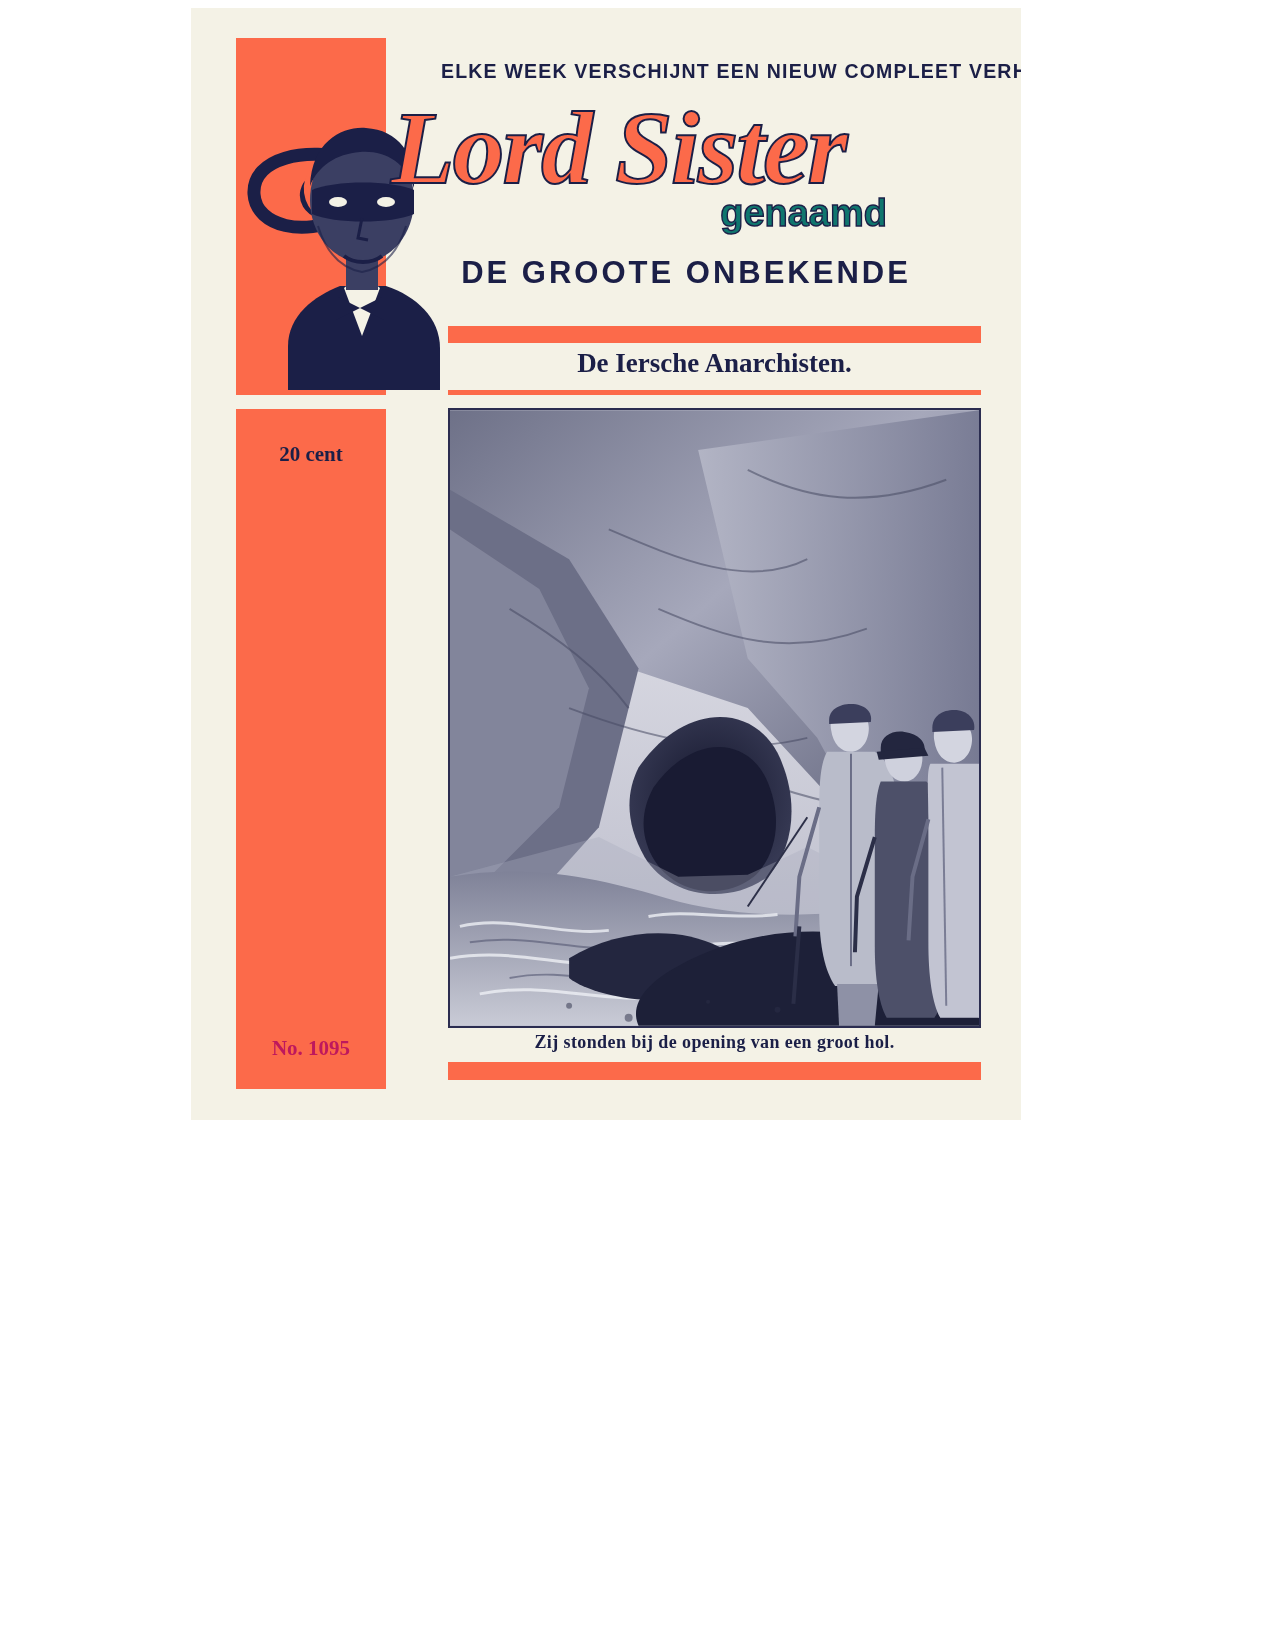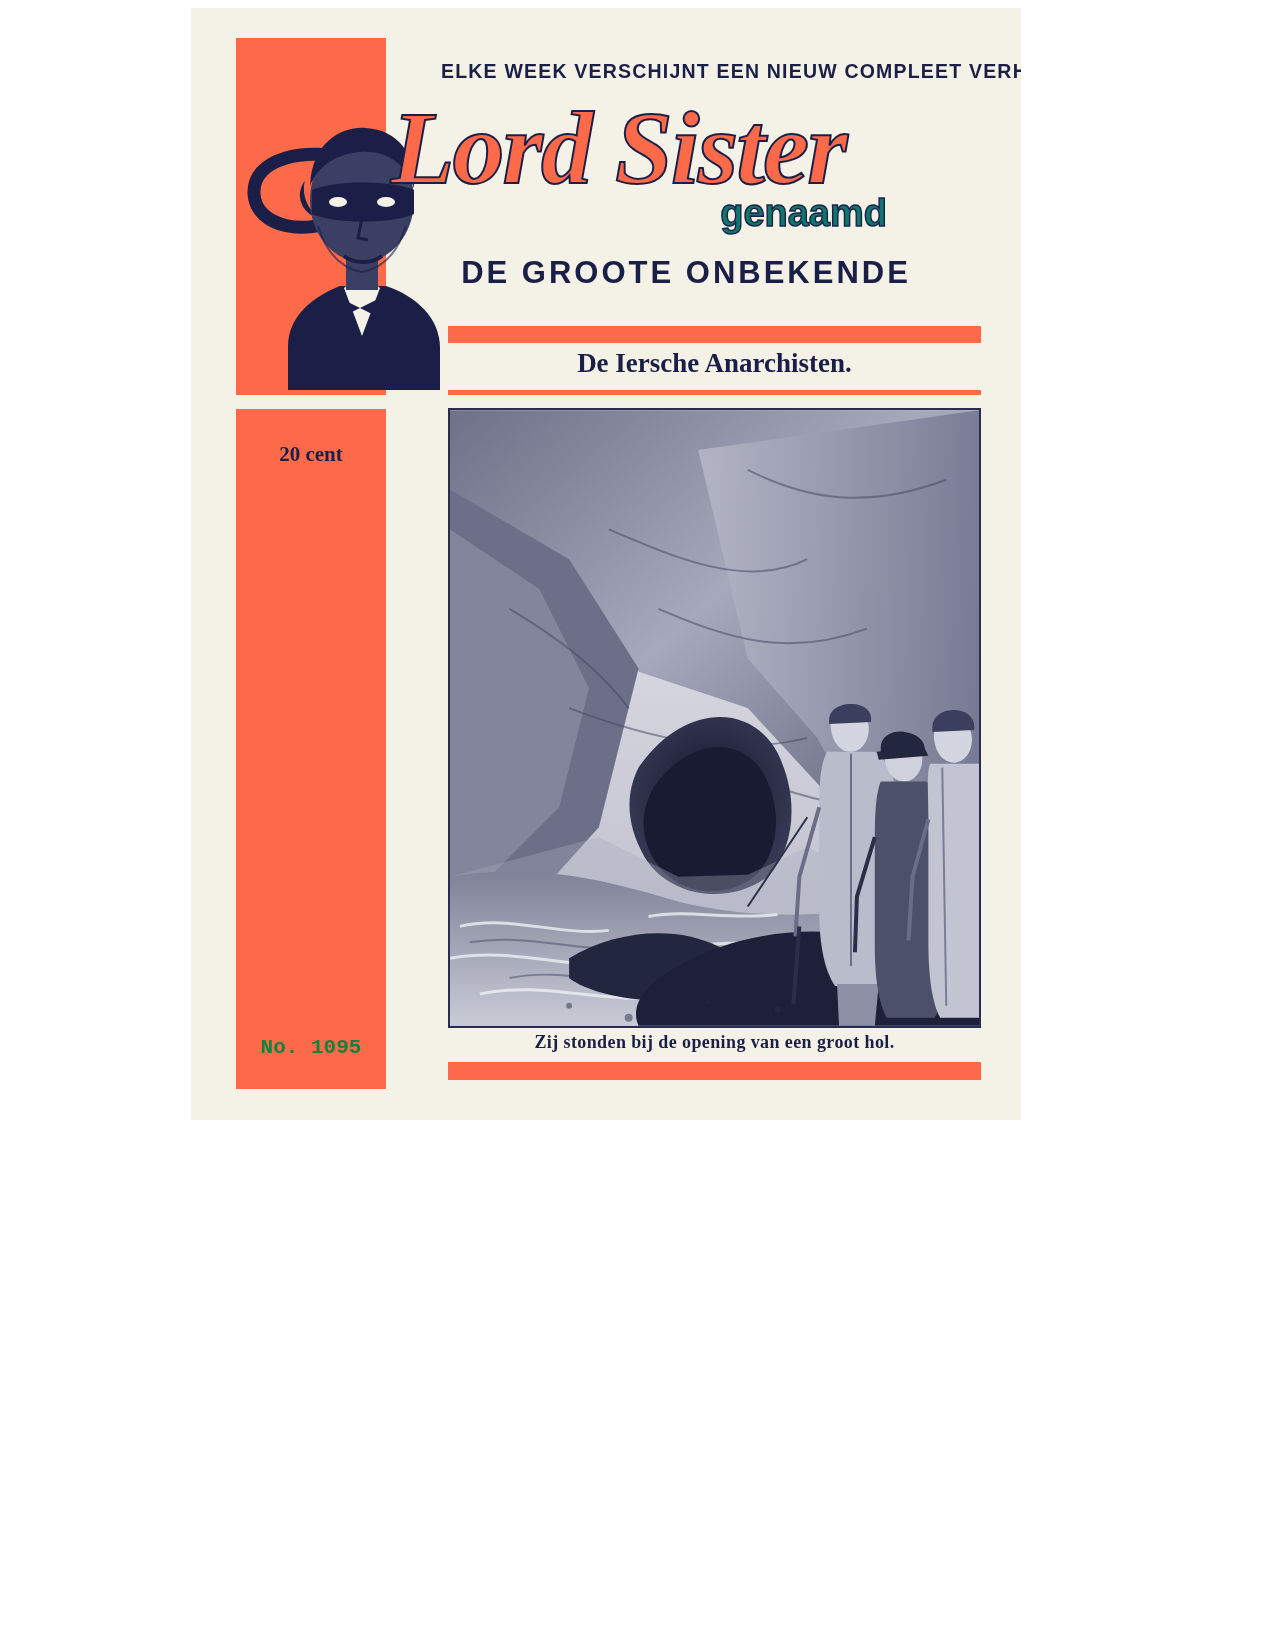--- a/index.html
+++ b/index.html
@@ -199,24 +199,24 @@
     font-size: 21px;
     color: #1b1f47;
     margin-top: 8px;
   }
   .issue-no {
     position: absolute;
     left: 0px;
     top: 1006px;
     width: 150px;
     text-align: center;
-    font-family: Liberation Mono, monospace;
+    font-family: Liberation Serif, serif;
     font-weight: bold;
     font-size: 21px;
-    color: #15803d;
+    color: #be185d;
   }
 
   
   .illus {
     position: absolute;
     left: 212px;
     top: 378px;
     width: 533px;
     height: 620px;
     border: 2px solid #2b2d50;

